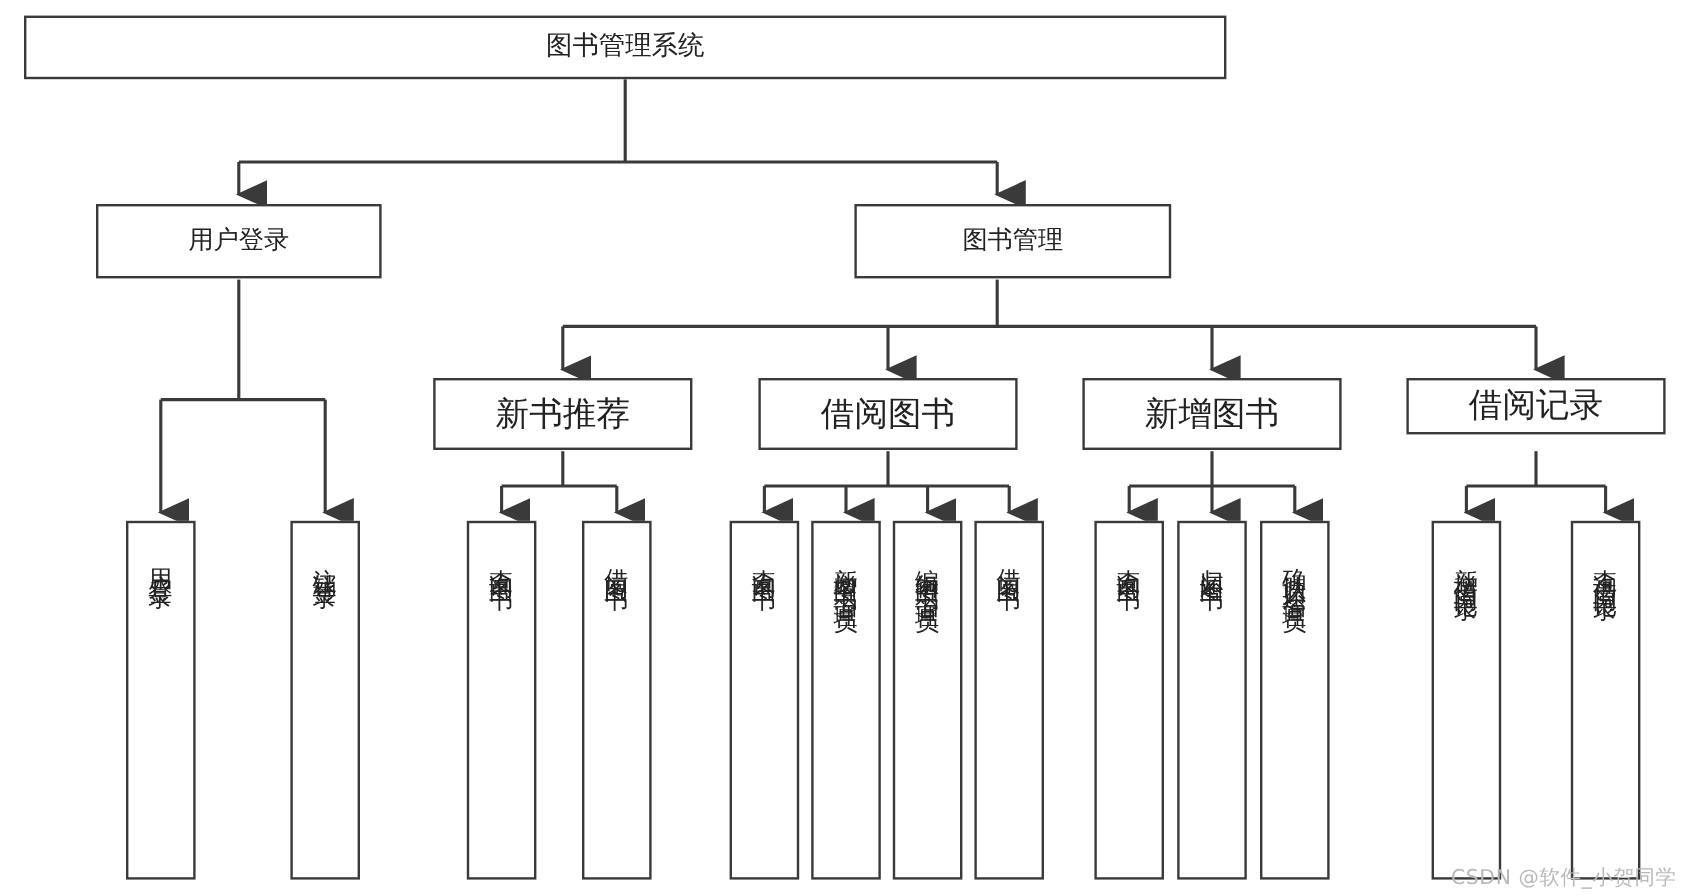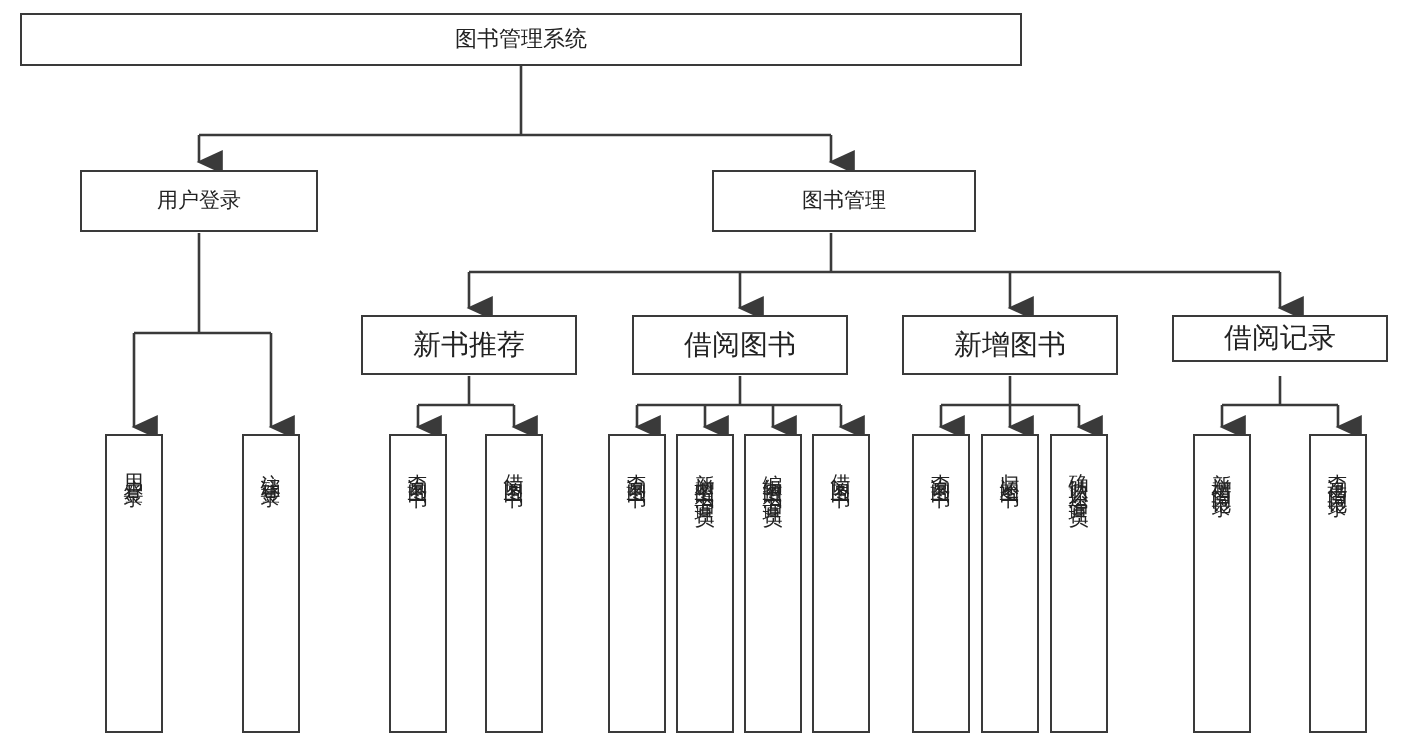--- a/index.html
+++ b/index.html
@@ -200,14 +200,15 @@
   </div>
 
   <div class="node leaf" style="left:1193px; top:434px; width:58px; height:299px;">
     <span class="leaf-label">新增借阅记录</span>
   </div>
 
   <div class="node leaf" style="left:1309px; top:434px; width:58px; height:299px;">
     <span class="leaf-label">查询借阅记录</span>
   </div>
 
+  <div class="watermark">CSDN @软件_小贺同学</div>
 
 </div>
 
 </body></html>

